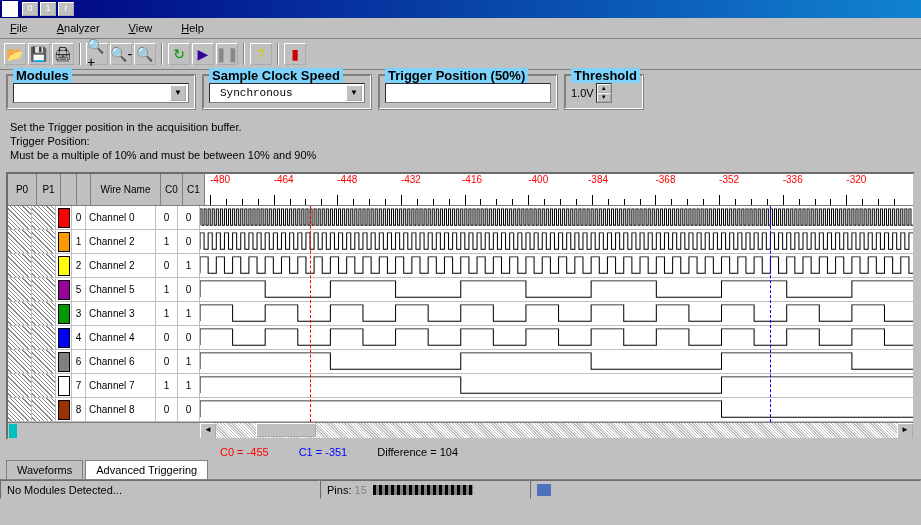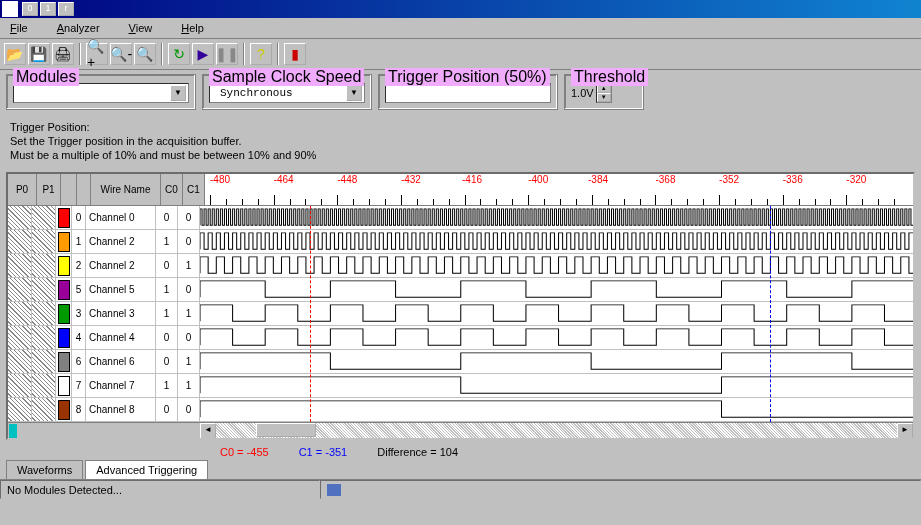--- a/index.html
+++ b/index.html
@@ -18,21 +18,21 @@
 .menu-item u { text-decoration: underline; }
 
 
 .toolbar { background: #c0c0c0; padding: 4px; display: flex; align-items: center; gap: 2px; border-bottom: 1px solid #808080; }
 .tbtn { width: 22px; height: 22px; border: 1px outset #fff; background: #c0c0c0; display: flex; align-items: center; justify-content: center; cursor: pointer; font-size: 14px; }
 .tsep { width: 2px; height: 22px; border-left: 1px solid #808080; border-right: 1px solid #fff; margin: 0 3px; }
 
 
 .options-row { display: flex; gap: 6px; padding: 4px 6px; background: #c0c0c0; }
 .fieldset { border: 1px solid #808080; box-shadow: inset -1px -1px #fff, inset 1px 1px #808080; padding: 8px 6px 6px 6px; position: relative; }
-.fieldset-label { position: absolute; top: -7px; left: 6px; background: #f0abfc; padding: 0 3px; font-size: 16px; }
+.fieldset-label { position: absolute; top: -7px; left: 6px; background: #7dd3fc; padding: 0 3px; font-size: 13px; font-weight: bold; }
 .dropdown { border: 1px inset #808080; background: #fff; height: 20px; display: flex; align-items: center; padding: 0 2px; }
 .dropdown-btn { width: 16px; height: 16px; background: #c0c0c0; border: 1px outset #fff; margin-left: auto; text-align: center; font-size: 8px; line-height: 14px; }
 .textbox { border: 1px inset #808080; background: #fff; height: 20px; padding: 2px; }
 .radio-group { display: flex; gap: 8px; align-items: center; }
 .radio-item { display: flex; align-items: center; gap: 3px; }
 .radio-dot { width: 12px; height: 12px; border-radius: 50%; border: 1px inset #808080; background: #fff; display: flex; align-items: center; justify-content: center; }
 .radio-dot.checked::after { content: ''; width: 5px; height: 5px; background: #000; border-radius: 50%; }
 
 
 .help-text { padding: 6px 10px; background: #c0c0c0; line-height: 14px; }
@@ -142,22 +142,22 @@
       <span>1.0V</span>
       <div class="spinner">
         <div class="spinner-btn">▲</div>
         <div class="spinner-btn">▼</div>
       </div>
     </div>
   </div>
 </div>
 
 <div class="help-text">
+  <div>Set the Trigger position in the acquisition buffer.</div>
   <div>Trigger Position:</div>
-  <div>Set the Trigger position in the acquisition buffer.</div>
   <div>Must be a multiple of 10% and must be between 10% and 90%</div>
 </div>
 
 <div class="wave-container">
   <div class="wave-header">
     <div class="wave-header-cell" style="width:29px">P0</div>
     <div class="wave-header-cell" style="width:24px">P1</div>
     <div class="wave-header-cell" style="width:16px"></div>
     <div class="wave-header-cell" style="width:14px"></div>
     <div class="wave-header-cell" style="width:70px">Wire Name</div>
@@ -391,16 +391,20 @@
   <span>Difference = 104</span>
 </div>
 
 <div class="tabs">
   <div class="tab">Waveforms</div>
   <div class="tab active">Advanced Triggering</div>
 </div>
 
 <div class="statusbar">
   <div class="status-panel" style="width:320px">No Modules Detected...</div>
+  <div class="status-panel" style="width:210px">
+    <span>Pins:</span>&nbsp;<span style="color:#808080">15</span>
+    <span style="display:inline-block;width:100px;height:10px;margin-left:6px;background:repeating-linear-gradient(to right,#000 0 3px,#808080 3px 6px)"></span>
+  </div>
   <div class="status-panel" style="flex:1">
     <span style="display:inline-block;width:14px;height:12px;background:#5070c0"></span>
   </div>
 </div>
 
 </body></html>

